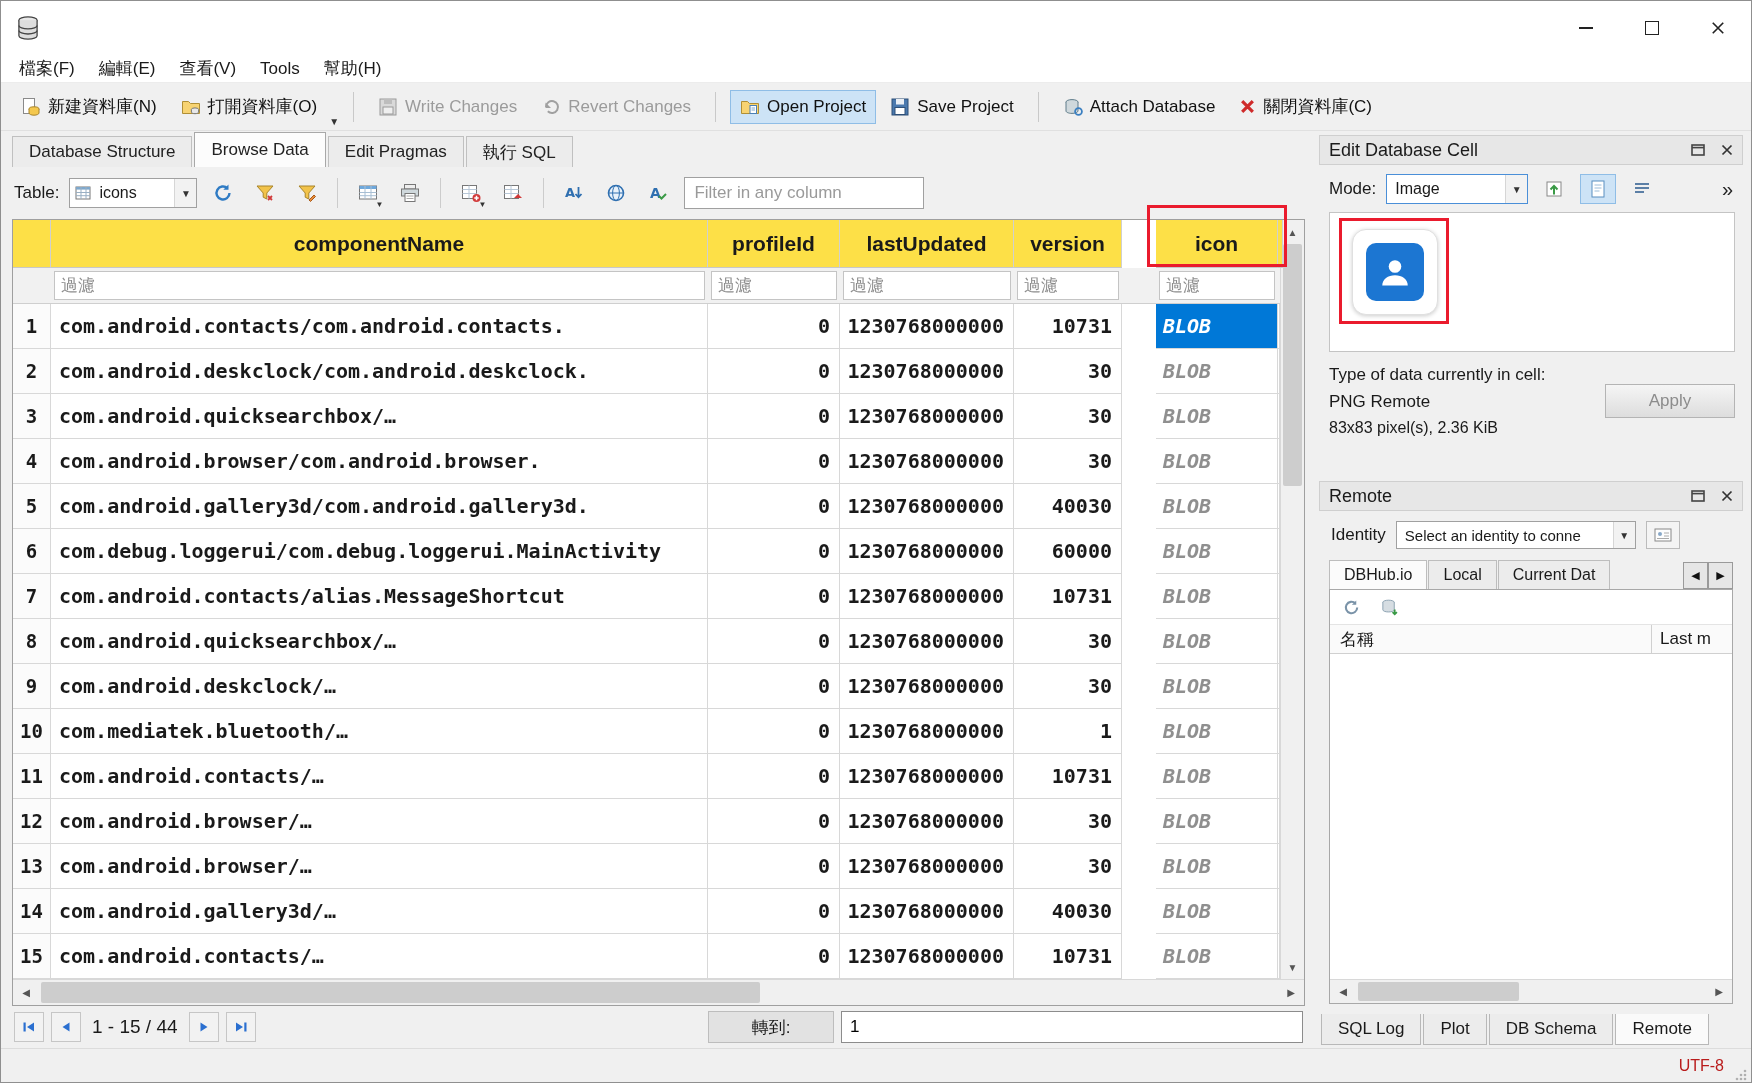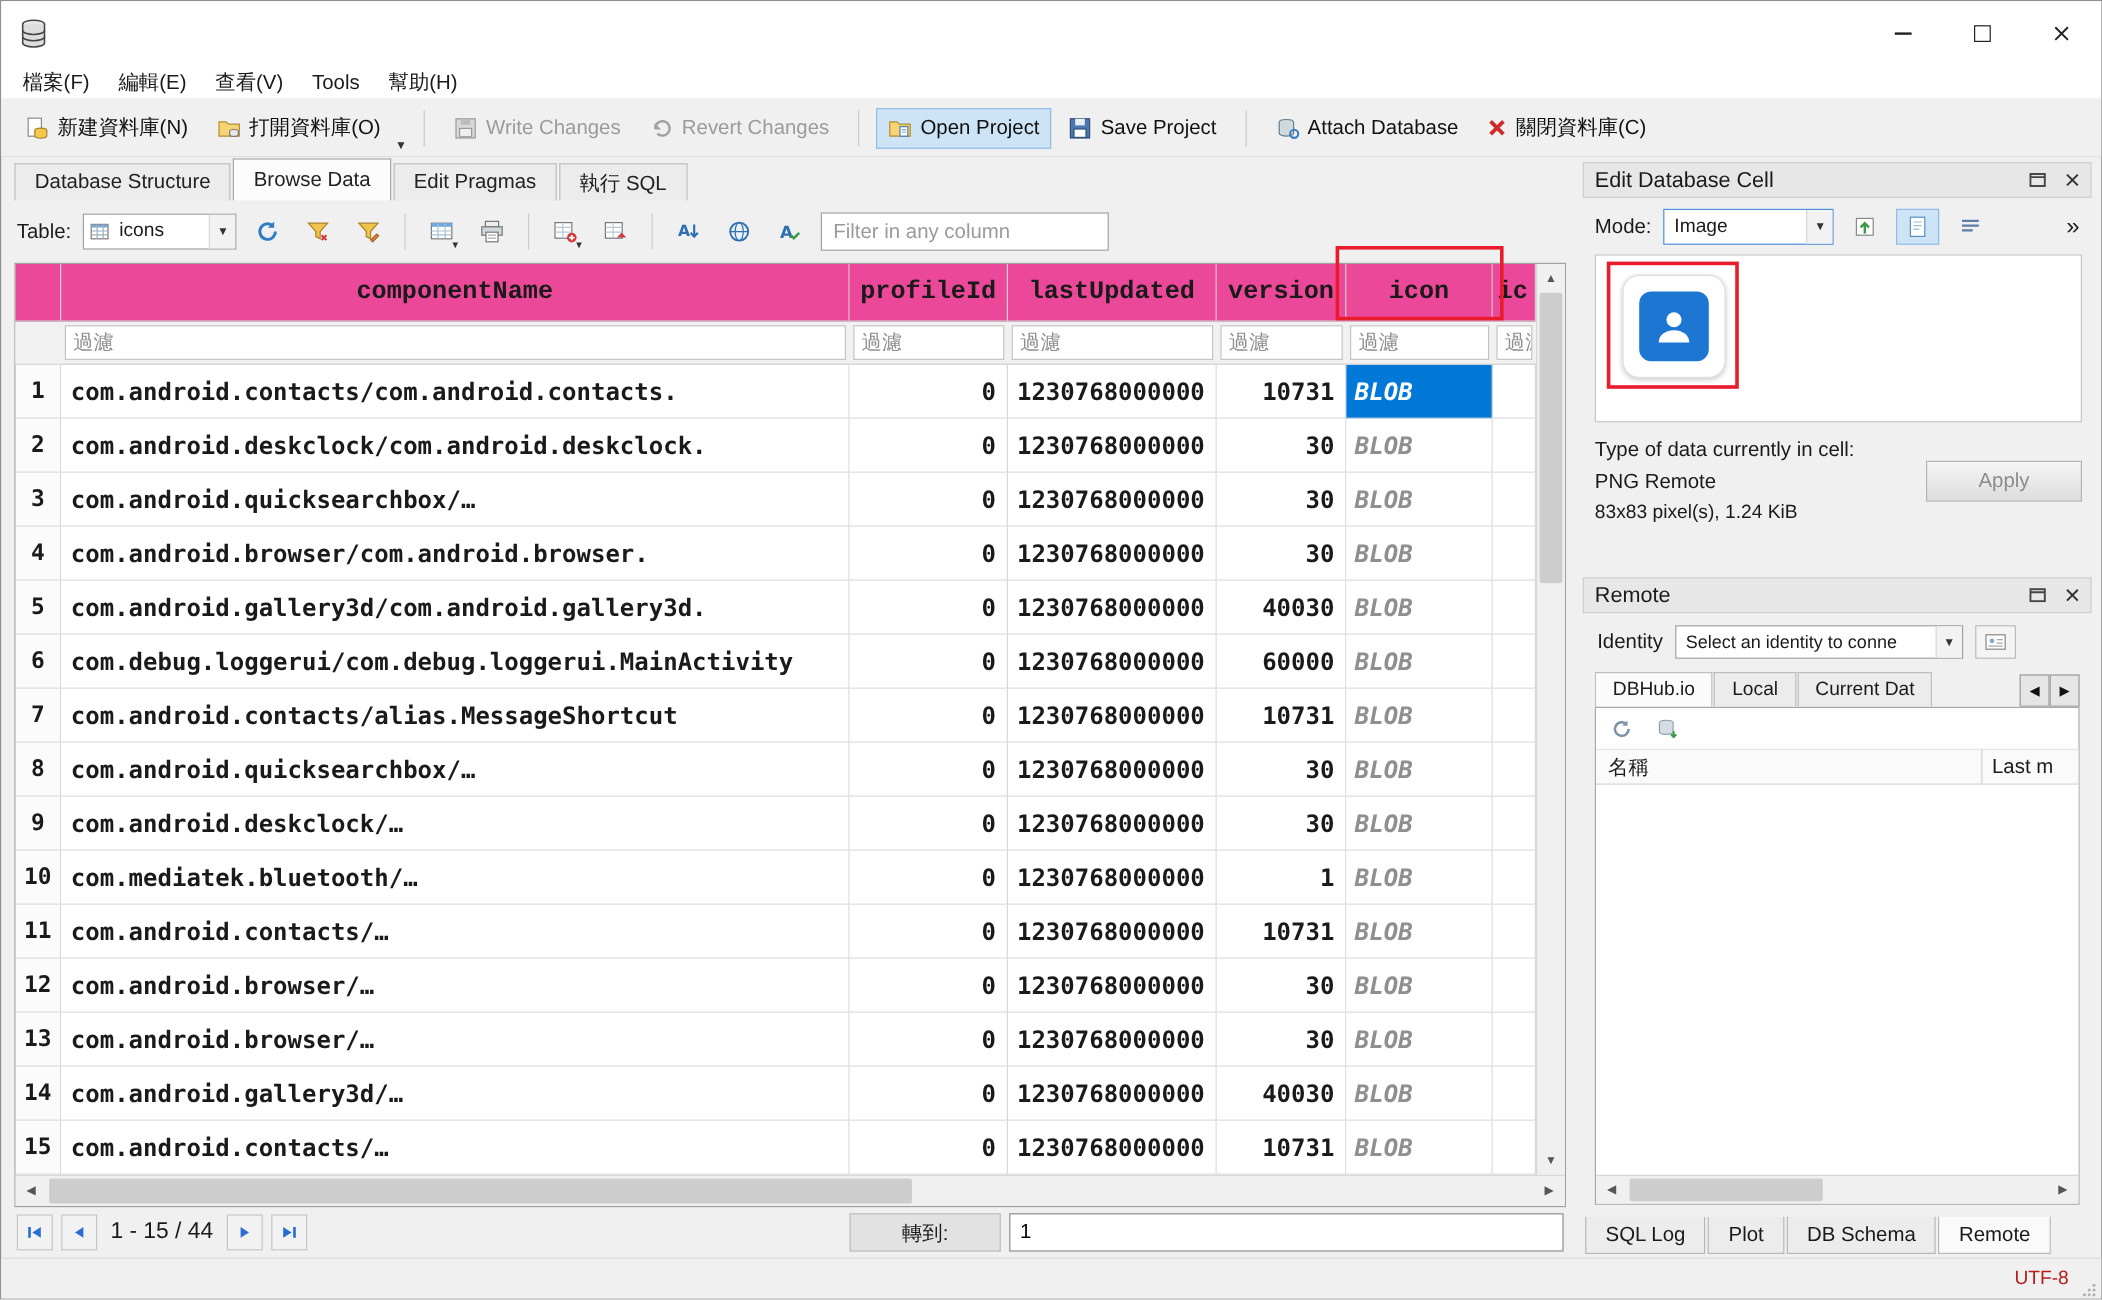--- a/index.html
+++ b/index.html
@@ -54,24 +54,24 @@
 
   
   .grid-frame { height:787px; flex:none; border:1px solid #9f9f9f; background:#fff; display:flex; flex-direction:column; }
   .grid-wrap { flex:1; display:flex; min-height:0; }
   .grid-cols { flex:1; display:flex; flex-direction:column; min-width:0; }
   .c-num  { width:38px;  flex:none; }
   .c-comp { width:657px; flex:none; }
   .c-prof { width:132px; flex:none; }
   .c-upd  { width:174px; flex:none; }
   .c-ver  { width:108px; flex:none; }
-  .c-icon { width:122px; flex:none; }
+  .c-icon { width:122px; flex:none;margin-left:34px; }
   .c-part { flex:1; overflow:hidden; min-width:0; }
   .grid-header-row { height:48px; display:flex; flex:none; position:relative; }
-  .gh-cell { border-right:1px solid #d0d0d0; border-bottom:1px solid #c8c8c8; background:#ec4899; display:flex; align-items:center; justify-content:center; font-family:Liberation Mono, monospace; font-weight:bold; font-size:21px; position:relative; white-space:nowrap; }
+  .gh-cell { border-right:1px solid #d0d0d0; border-bottom:1px solid #c8c8c8; background:#fde047; display:flex; align-items:center; justify-content:center; font-family:Liberation Sans, sans-serif; font-weight:bold; font-size:21px; position:relative; white-space:nowrap; }
   .gh-cell.c-part { justify-content:flex-start; padding-left:4px; }
   .anno { border:3px solid #ea1b2d; position:absolute; pointer-events:none; z-index:10; background:transparent; }
   .anno-header { left:-9px; top:-15px; width:140px; height:62px; }
   .grid-filter-row { height:36px; display:flex; flex:none; background:#f1f1f1; border-bottom:1px solid #cfcfcf; }
   .fcell { padding:3px; }
   .fcell.blank { background:#f1f1f1; }
   .f-inner { height:100%; border:1px solid #c4c4c4; background:#fff; color:#8e8e8e; font-size:17px; display:flex; align-items:center; padding-left:6px; overflow:hidden; white-space:nowrap; }
   .grid-body { flex:1; min-height:0; overflow:hidden; }
   .grid-row { height:45px; display:flex; }
   .gd-cell { border-right:1px solid #d8d8d8; border-bottom:1px solid #d8d8d8; font-family:"DejaVu Sans Mono",monospace; font-weight:bold; font-size:20px; display:flex; align-items:center; background:#fff; white-space:nowrap; overflow:hidden; }
@@ -642,21 +642,21 @@
                   </svg>
               </div>
             </div>
             <div class="anno anno-thumb"></div>
           </div>
         </div>
         <div class="cell-info">
           <div class="ci-left">
             <div>Type of data currently in cell:</div>
             <div>PNG Remote</div>
-            <div class="ci-size">83x83 pixel(s), 1.24 KiB</div>
+            <div class="ci-size">83x83 pixel(s), 2.36 KiB</div>
           </div>
           <button class="apply-btn">Apply</button>
         </div>
       </div>
 
       <div class="panel remote-panel">
         <div class="panel-header">
           <span>Remote</span>
           <span class="ph-btns">
             <span style="display:flex;">

